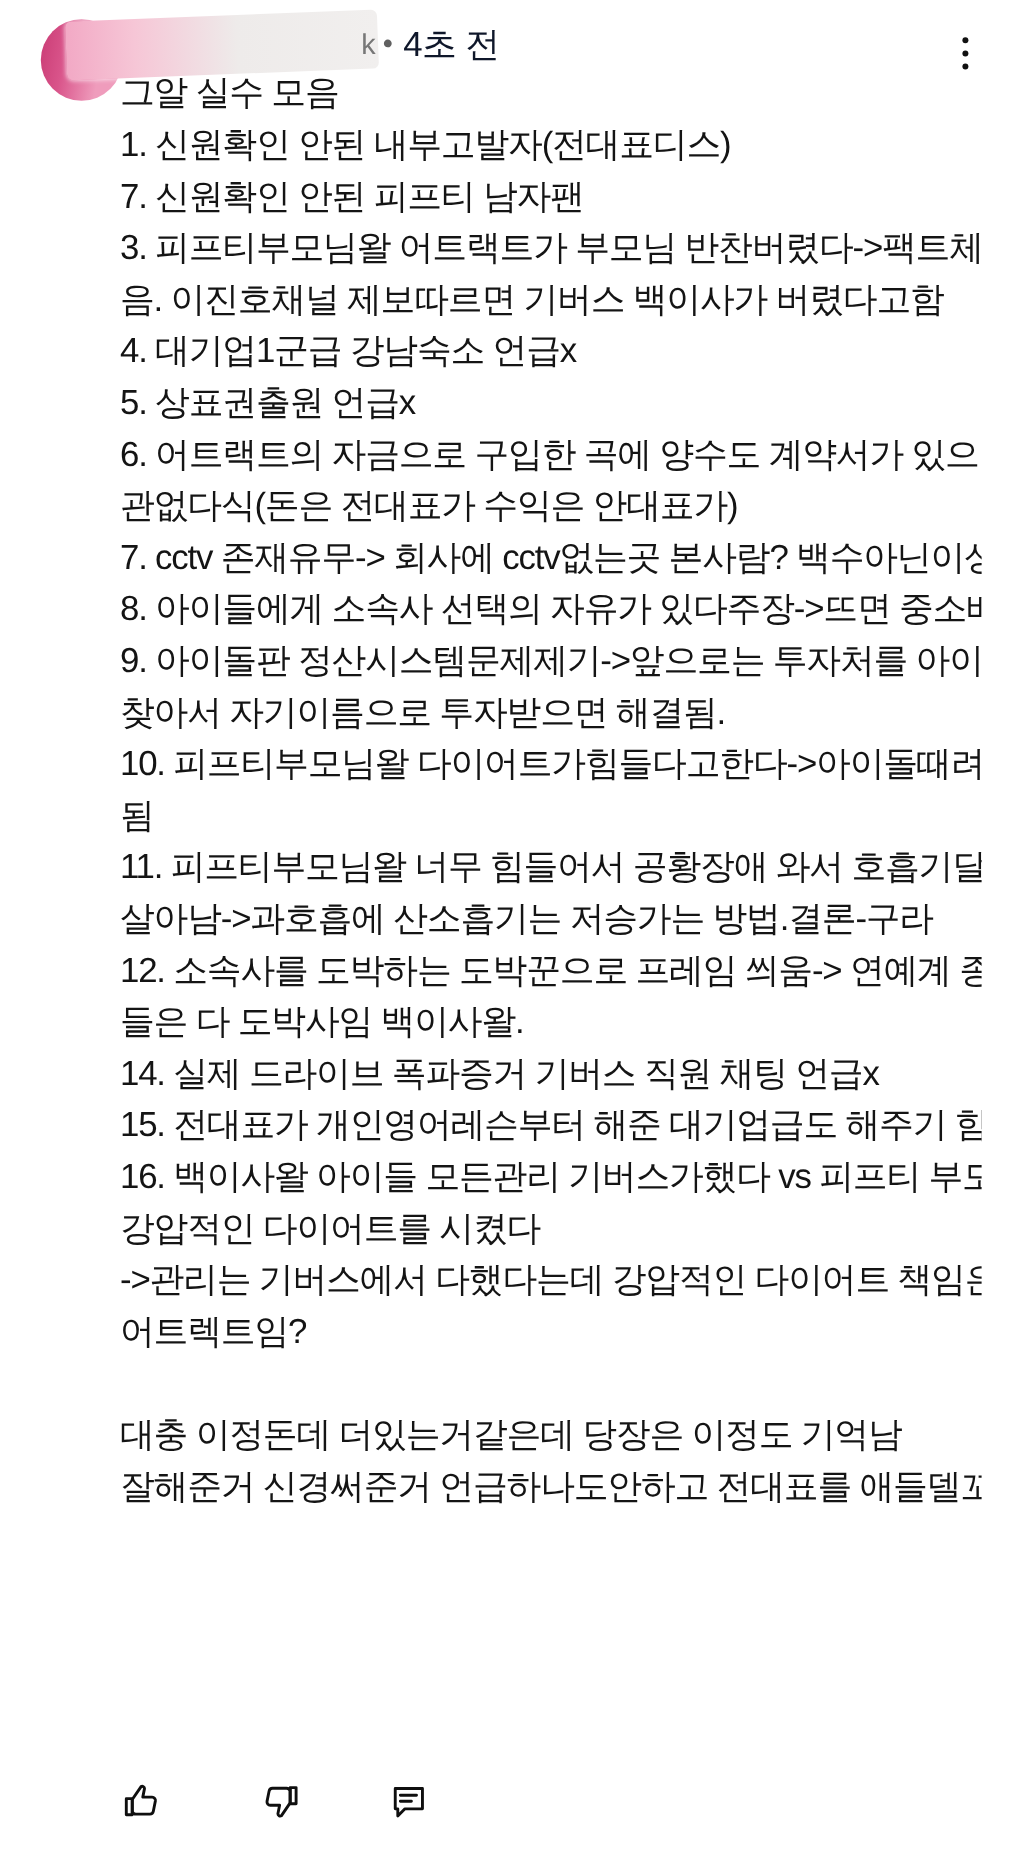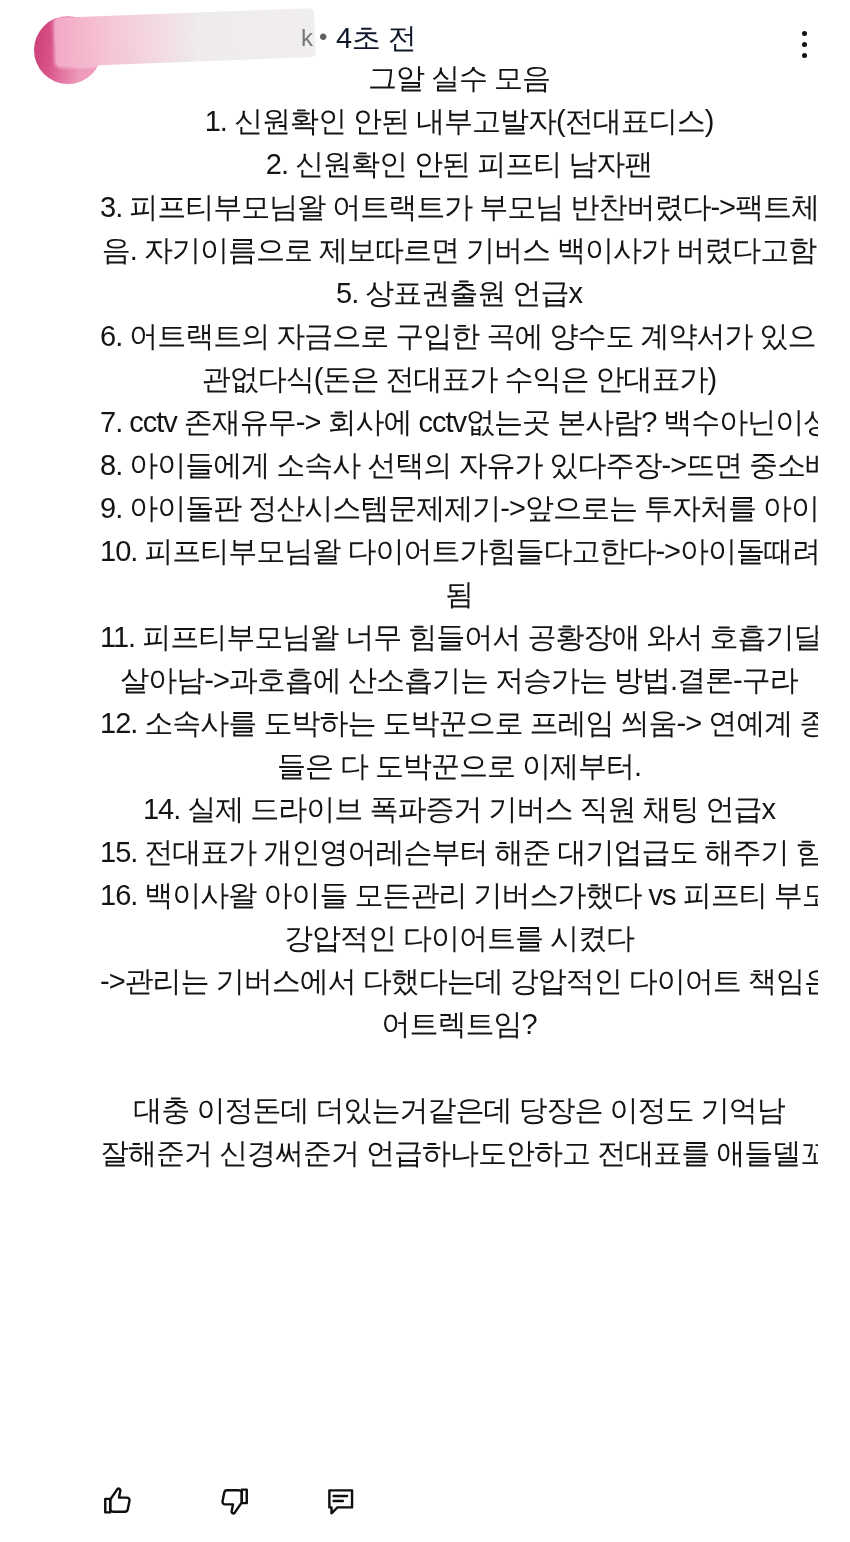--- a/index.html
+++ b/index.html
@@ -39,21 +39,21 @@
   }
   .kebab {
     position:absolute; left:789px; top:22px;
     width:30px; height:44px; border:none; background:transparent;
     display:flex; flex-direction:column; align-items:center;
     justify-content:center; gap:6px; cursor:pointer;
   }
   .kebab i { width:5px; height:5px; border-radius:50%; background:#111; display:block; }
   
   .body {
-    position:absolute; left:100px; top:57px; width:718px;text-align:center;
+    position:absolute; left:100px; top:57px; width:718px;
   }
   .line {
     height:43px; line-height:43px;
     font-size:29px; letter-spacing:-1px;
     white-space:nowrap; overflow:hidden;
     color:#141414;
   }
   
   .actions { position:absolute; left:0; top:1478px; width:850px; height:50px; }
   .act-btn {
@@ -81,35 +81,37 @@
     <button class="kebab">
         <i></i>
         <i></i>
         <i></i>
       </button>
   </div>
 
   <div class="body">
       <div class="line">그알 실수 모음</div>
       <div class="line">1. 신원확인 안된 내부고발자(전대표디스)</div>
-      <div class="line">2. 신원확인 안된 피프티 남자팬</div>
+      <div class="line">7. 신원확인 안된 피프티 남자팬</div>
       <div class="line">3. 피프티부모님왈 어트랙트가 부모님 반찬버렸다-&gt;팩트체크없</div>
-      <div class="line">음. 자기이름으로 제보따르면 기버스 백이사가 버렸다고함</div>
+      <div class="line">음. 이진호채널 제보따르면 기버스 백이사가 버렸다고함</div>
+      <div class="line">4. 대기업1군급 강남숙소 언급x</div>
       <div class="line">5. 상표권출원 언급x</div>
       <div class="line">6. 어트랙트의 자금으로 구입한 곡에 양수도 계약서가 있으니 상</div>
       <div class="line">관없다식(돈은 전대표가 수익은 안대표가)</div>
       <div class="line">7. cctv 존재유무-&gt; 회사에 cctv없는곳 본사람? 백수아닌이상</div>
       <div class="line">8. 아이들에게 소속사 선택의 자유가 있다주장-&gt;뜨면 중소배신</div>
       <div class="line">9. 아이돌판 정산시스템문제제기-&gt;앞으로는 투자처를 아이돌이</div>
+      <div class="line">찾아서 자기이름으로 투자받으면 해결됨.</div>
       <div class="line">10. 피프티부모님왈 다이어트가힘들다고한다-&gt;아이돌때려치면</div>
       <div class="line">됨</div>
       <div class="line">11. 피프티부모님왈 너무 힘들어서 공황장애 와서 호흡기달고</div>
       <div class="line">살아남-&gt;과호흡에 산소흡기는 저승가는 방법.결론-구라</div>
       <div class="line">12. 소속사를 도박하는 도박꾼으로 프레임 씌움-&gt; 연예계 종사자</div>
-      <div class="line">들은 다 도박꾼으로 이제부터.</div>
+      <div class="line">들은 다 도박사임 백이사왈.</div>
       <div class="line">14. 실제 드라이브 폭파증거 기버스 직원 채팅 언급x</div>
       <div class="line">15. 전대표가 개인영어레슨부터 해준 대기업급도 해주기 힘든대</div>
       <div class="line">16. 백이사왈 아이들 모든관리 기버스가했다 vs 피프티 부모왈</div>
       <div class="line">강압적인 다이어트를 시켰다</div>
       <div class="line">-&gt;관리는 기버스에서 다했다는데 강압적인 다이어트 책임은 왜</div>
       <div class="line">어트렉트임?</div>
       <div class="line"></div>
       <div class="line">대충 이정돈데 더있는거같은데 당장은 이정도 기억남</div>
       <div class="line">잘해준거 신경써준거 언급하나도안하고 전대표를 애들델꼬 도박</div>
     </div>

